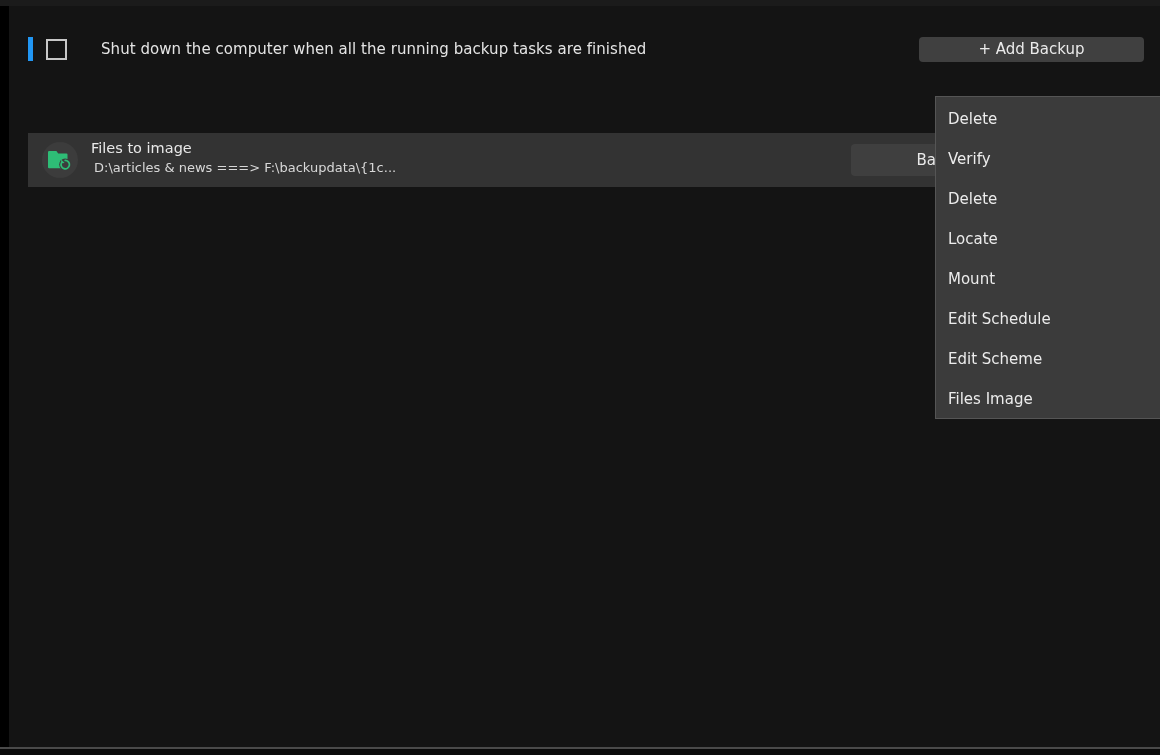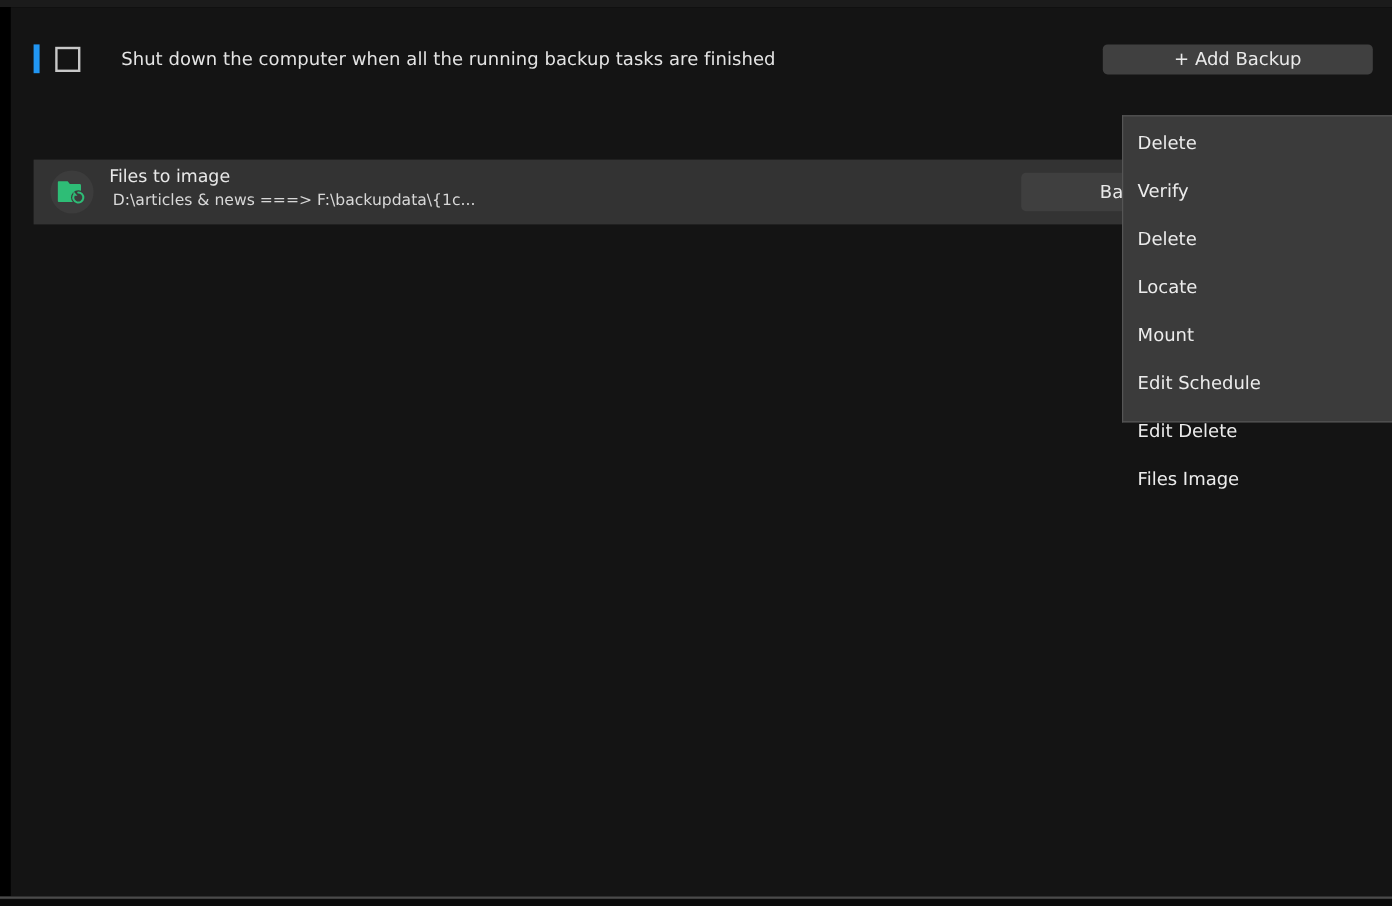--- a/index.html
+++ b/index.html
@@ -152,21 +152,21 @@
     font-size: 15px;
     font-family: inherit;
     cursor: pointer;
     padding: 0;
   }
 
   
   .context-menu {
     position: absolute;
     left: 935px; top: 96px;
-    width: 225px; height: 256px;
+    width: 225px; height: 323px;
     background: #3b3b3b;
     border: 1px solid #555555;
     border-right: none;
     z-index: 50;
   }
 
   .menu-item {
     position: absolute;
     left: 0;
     width: 224px;
@@ -210,19 +210,19 @@
     <button class="task-backup-btn">Backup</button>
   </div>
 
   <div class="context-menu">
     <div class="menu-item" style="top:2px">Delete</div>
     <div class="menu-item" style="top:42px">Verify</div>
     <div class="menu-item" style="top:82px">Delete</div>
     <div class="menu-item" style="top:122px">Locate</div>
     <div class="menu-item" style="top:162px">Mount</div>
     <div class="menu-item" style="top:202px">Edit Schedule</div>
-    <div class="menu-item" style="top:242px">Edit Delete</div>
+    <div class="menu-item" style="top:242px">Edit Scheme</div>
     <div class="menu-item" style="top:282px">Files Image</div>
   </div>
 
   <div class="bottom-strip"></div>
 
 </div>
 
 </body></html>

